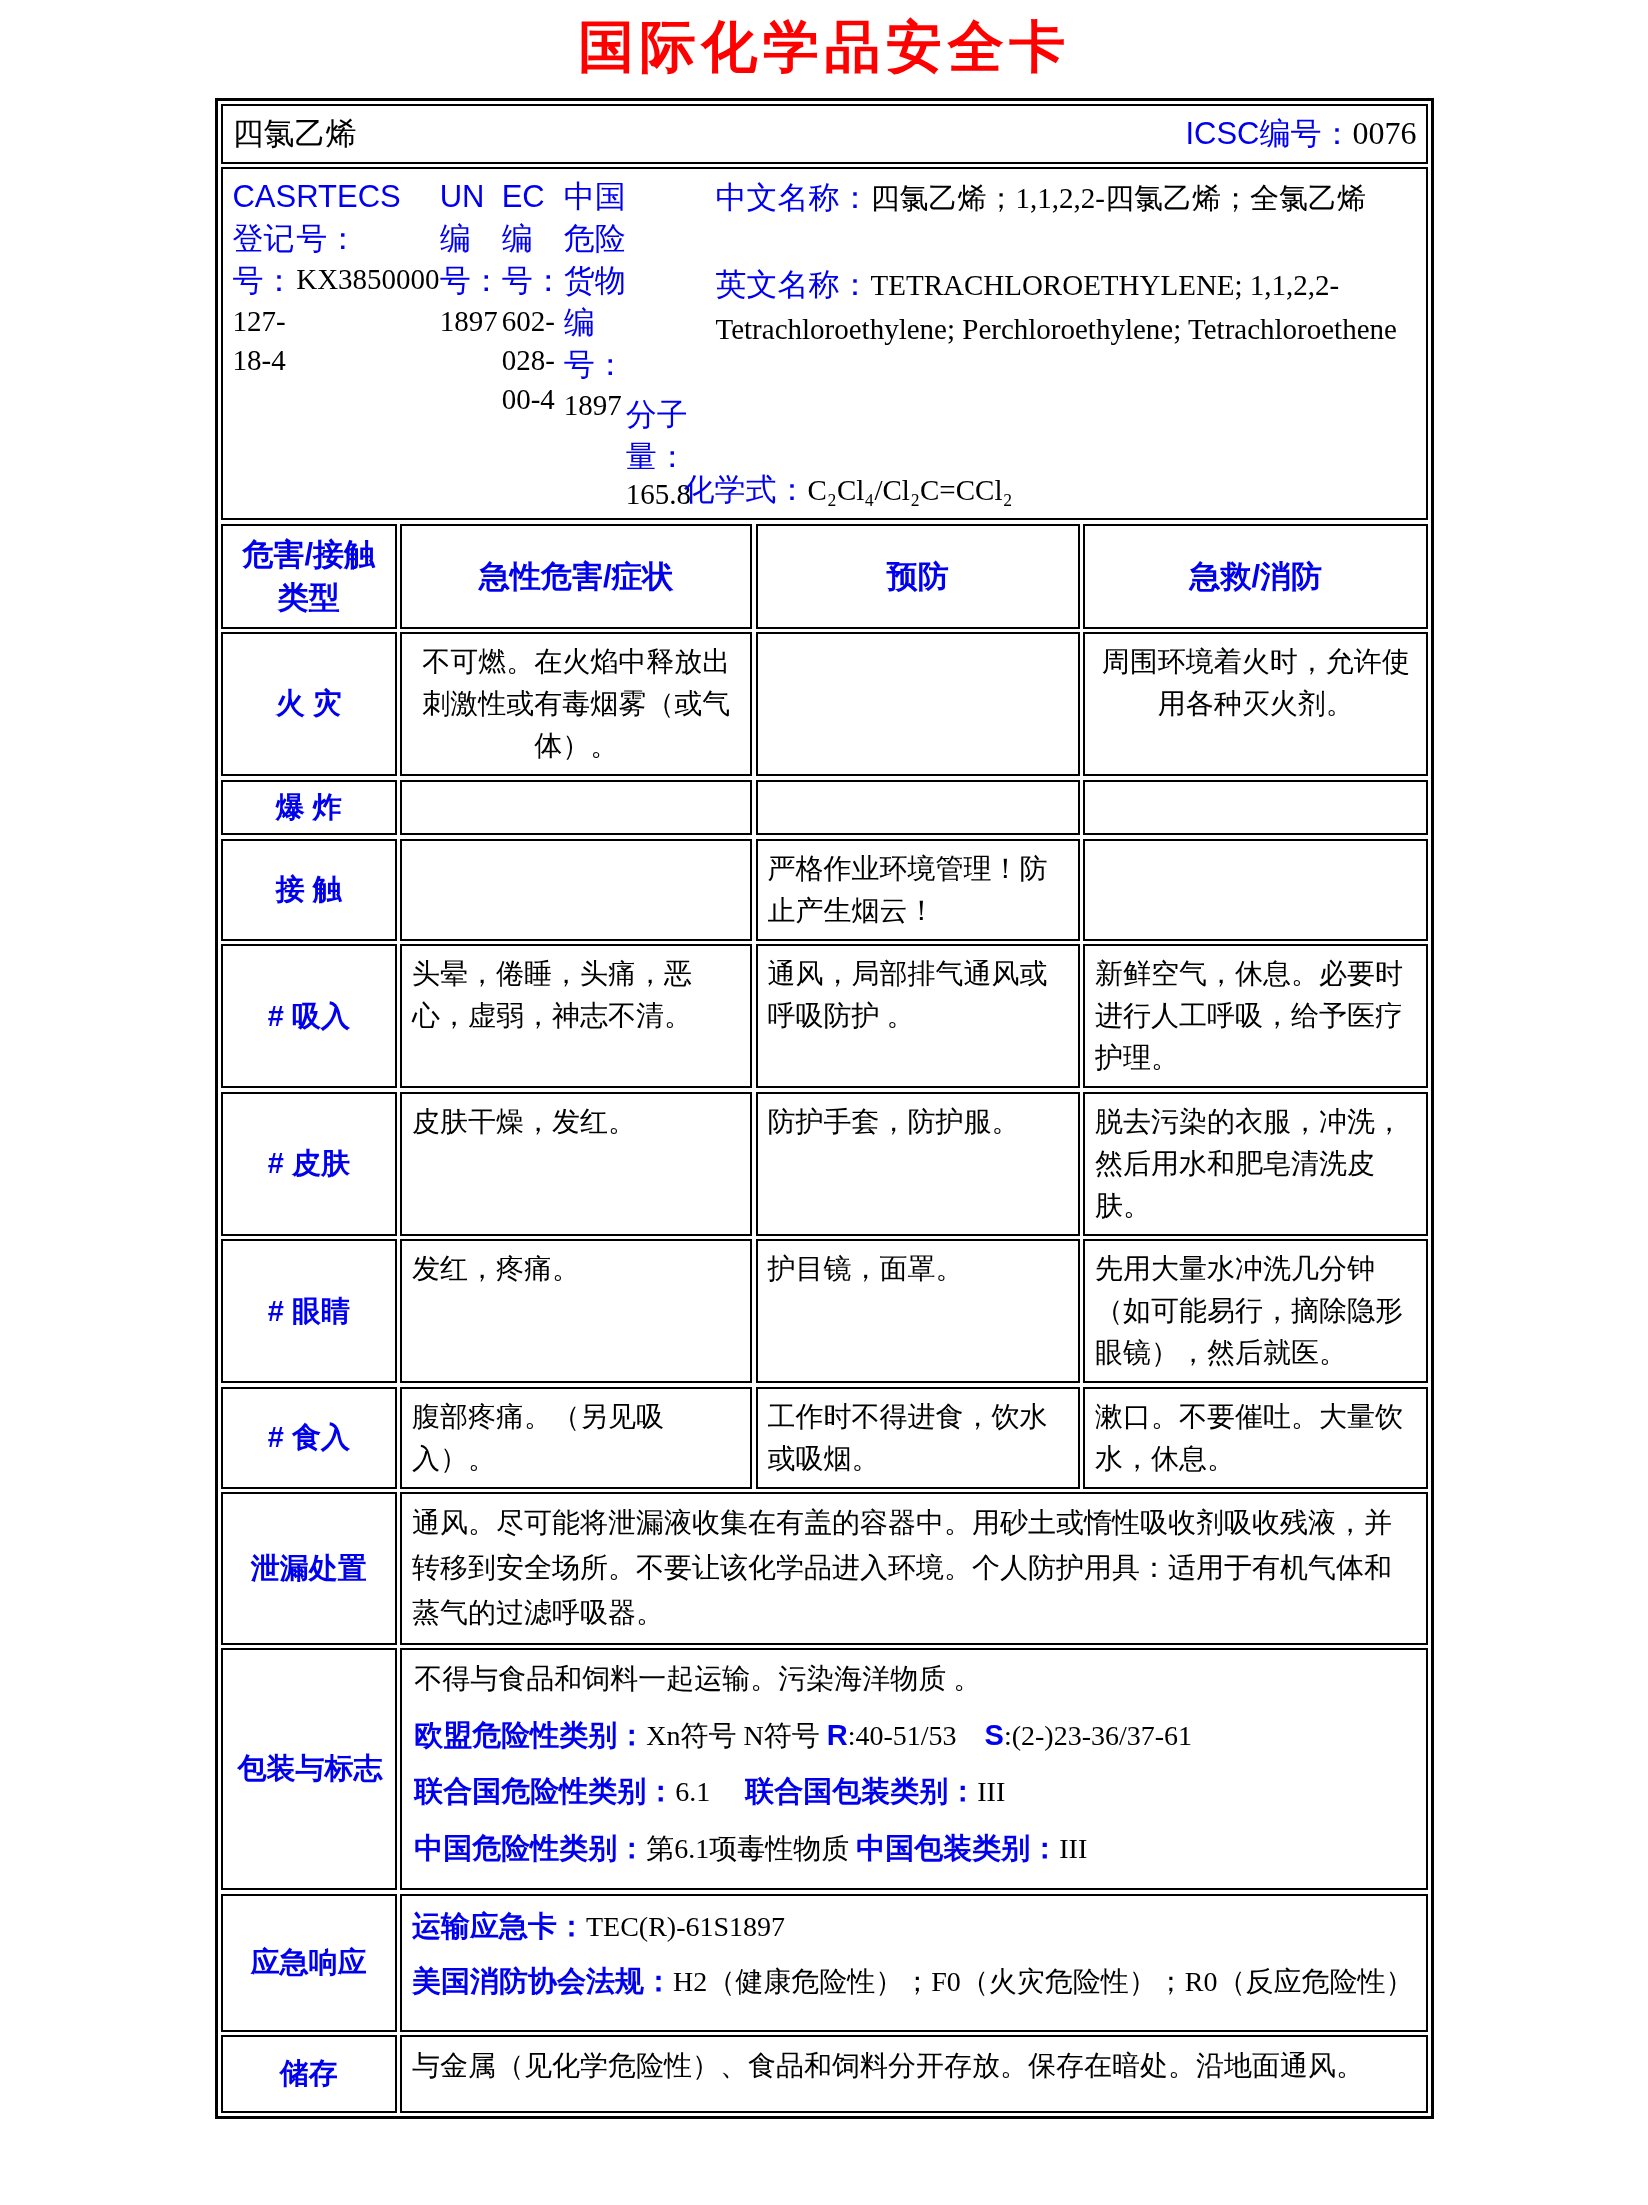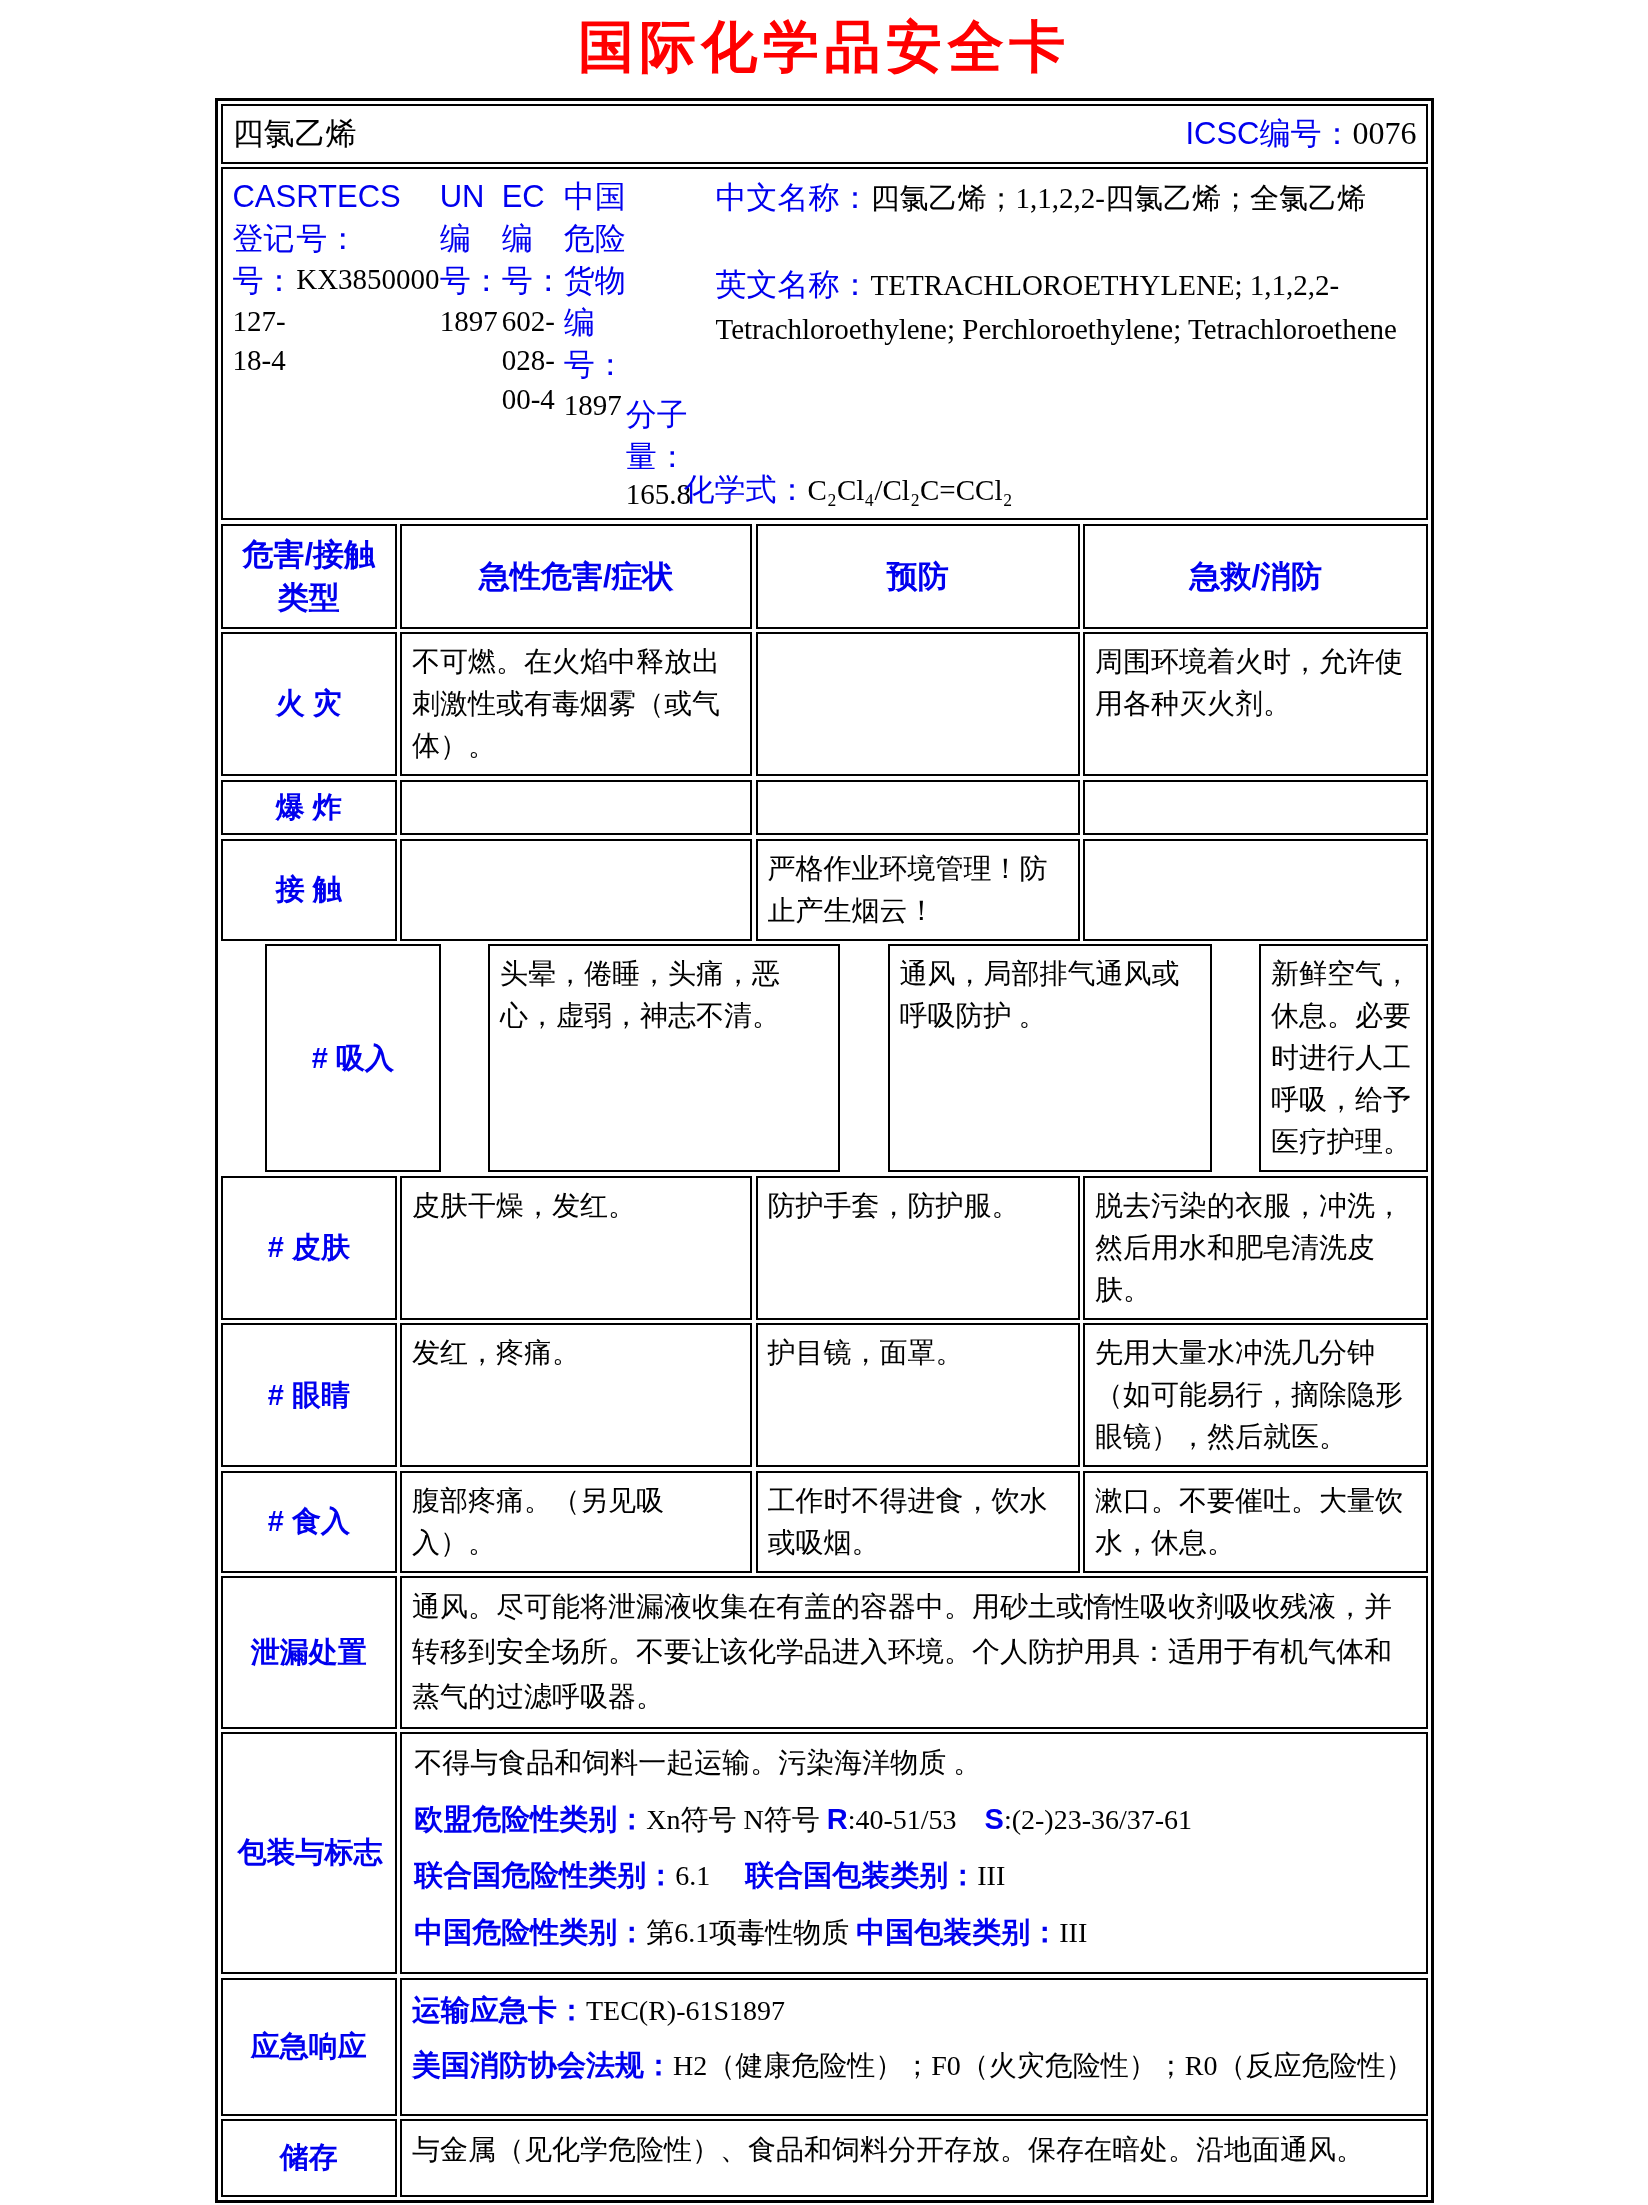--- a/index.html
+++ b/index.html
@@ -82,24 +82,24 @@
   .type-cell {
     display: flex; align-items: center; justify-content: center;
     text-align: center;
     color: #0000ee;
     font-family: "Liberation Sans", "DejaVu Sans", sans-serif;
     font-weight: bold;
     font-size: 29px;
     line-height: 1.3;
   }
   .body-cell { font-size: 28px; line-height: 1.5; white-space: pre-wrap; }
-  .r-fire .cell { min-height: 120px; }
+  .r-fire .cell { min-height: 120px; text-align: center; }
   .r-explosion .cell { min-height: 45px; }
   .r-exposure .cell { min-height: 74px; }
-  .r-inhalation .cell { min-height: 111px; margin-left: 44px; }
+  .r-inhalation .cell { min-height: 111px; }
   .r-skin .cell { min-height: 114px; }
   .r-eyes .cell { min-height: 111px; }
   .r-ingestion .cell { min-height: 74px; }
 
   
   .wide { flex: 1; font-size: 28px; line-height: 1.6; }
   .sec-spill .cell { min-height: 142px; }
   .sec-packaging .cell { min-height: 189px; padding-left: 12px; }
   .sec-emergency .cell { min-height: 138px; }
   .sec-storage .cell { min-height: 78px; }

